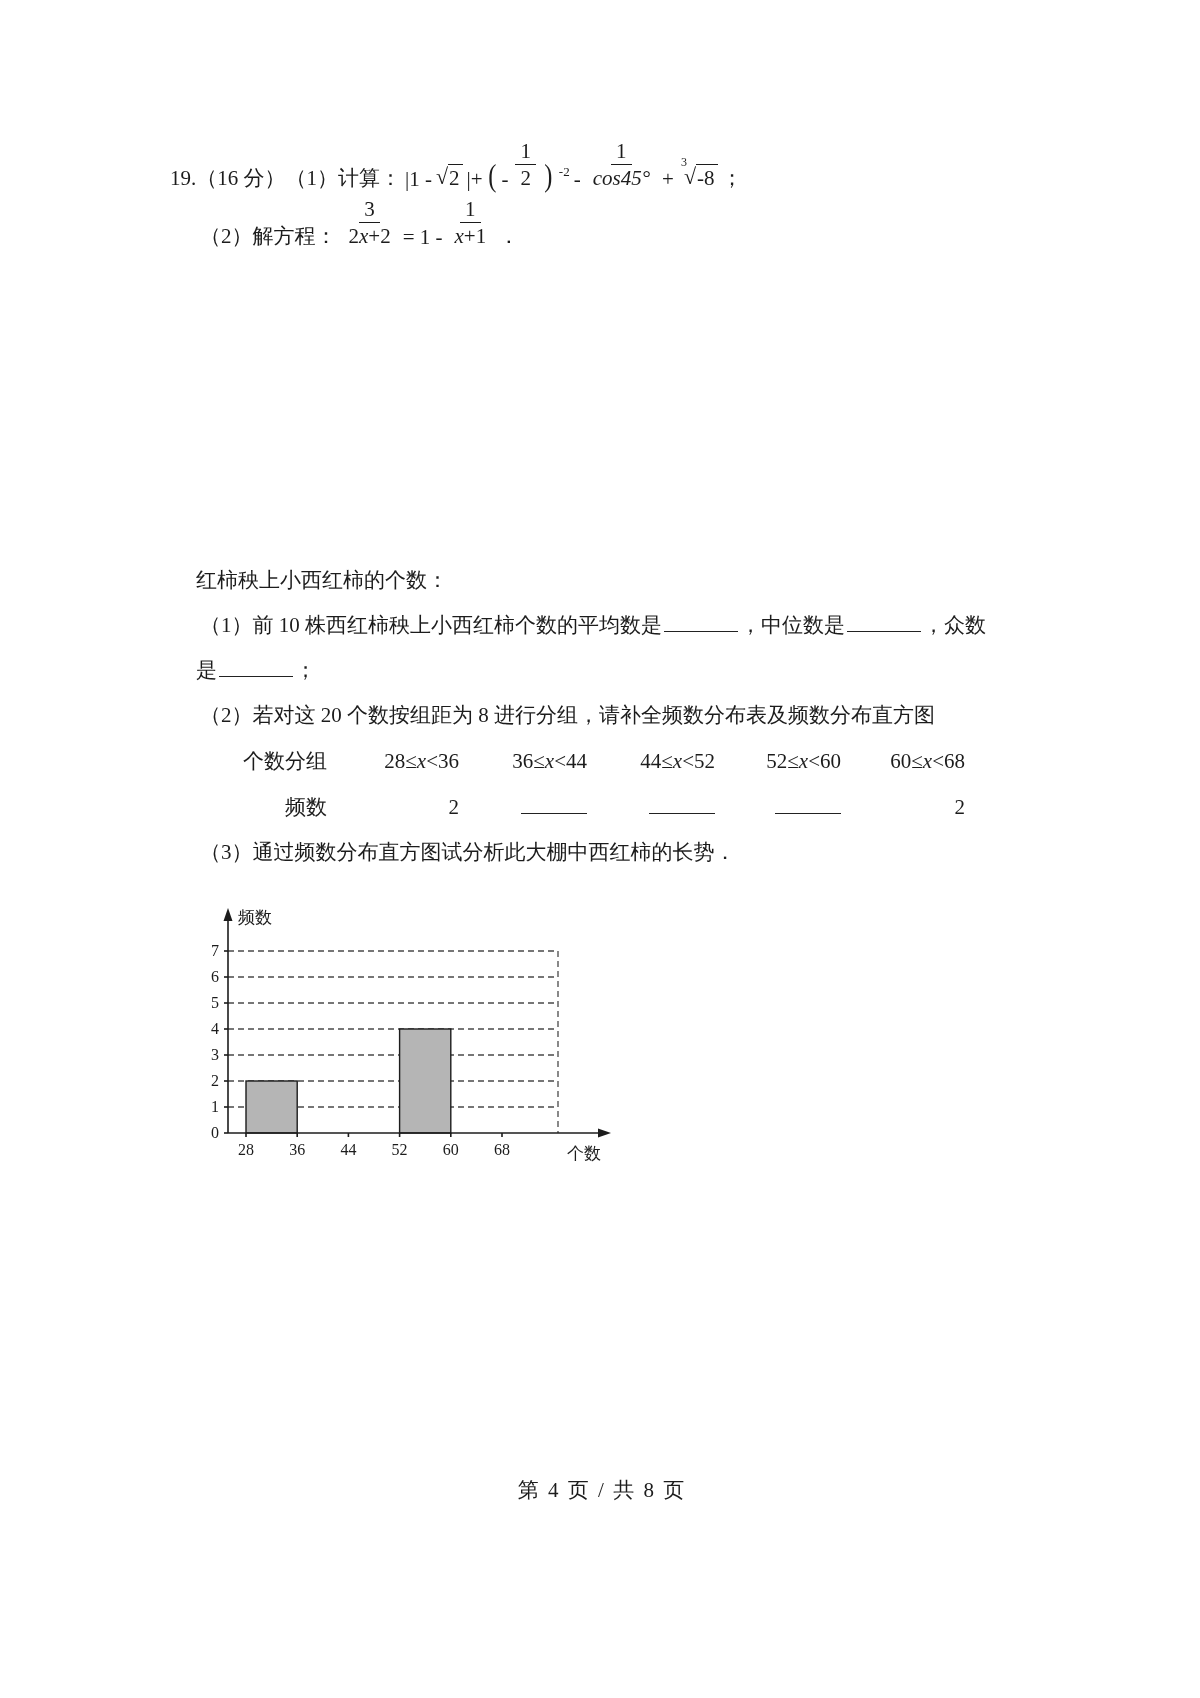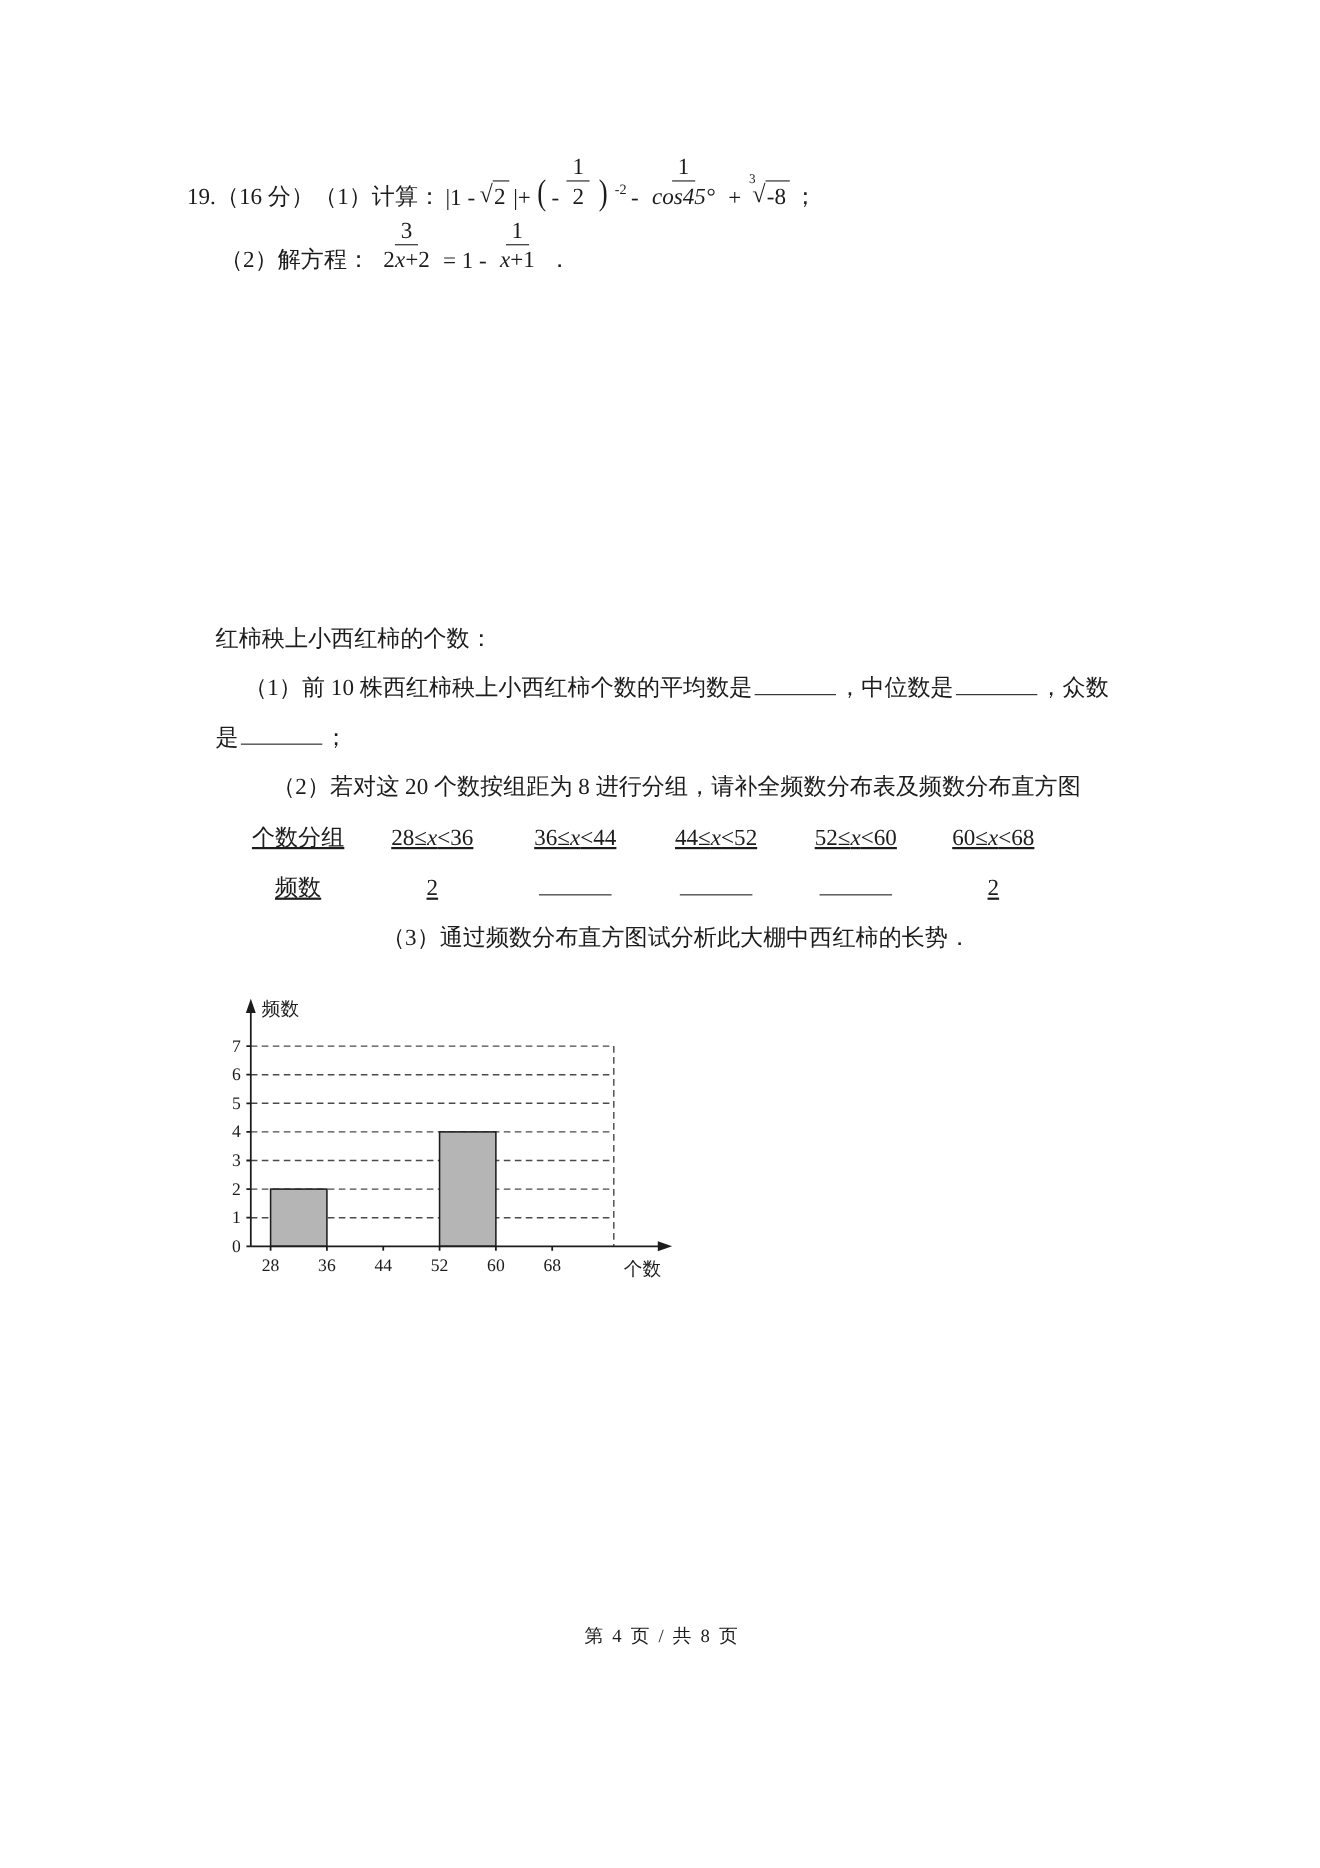--- a/index.html
+++ b/index.html
@@ -13,33 +13,33 @@
   .paren{font-size:1.55em;line-height:1;display:inline-block;transform:scaleX(.75);}
   sup.exp{font-size:13px;position:relative;top:-12px;margin-left:1px;}
   .sqrt{display:inline-flex;align-items:flex-start;line-height:1.25;}
   .rad{font-size:1.05em;line-height:1.15;}
   .sqrt-arg{border-top:1.5px solid #1c1c1c;padding:0 3px 0 1px;}
   .rootwrap{position:relative;display:inline-flex;align-items:flex-start;line-height:1.25;margin-left:6px;}
   .root-idx{position:absolute;top:-9px;left:-3px;font-size:12px;}
   .it{font-style:italic;}
   .ln{line-height:45px;white-space:nowrap;}
   .indent{padding-left:26px;}
-  .indent2{padding-left:30px;text-align:center;}
+  .indent2{padding-left:30px;}
   .blank{display:inline-block;width:74px;border-bottom:1.5px solid #222;height:1.05em;margin:0 2px;vertical-align:baseline;}
   .freq-table{display:grid;grid-template-columns:112px 132px 128px 128px 126px 124px;margin-left:45px;}
-  .freq-table .cell{line-height:46px;text-align:center;white-space:nowrap;text-decoration:underline;}
+  .freq-table .cell{line-height:46px;text-align:right;white-space:nowrap;}
   .tblank{display:inline-block;width:66px;border-bottom:1.5px solid #222;height:1.05em;vertical-align:baseline;}
   .chart-wrap{margin:8px 0 0 18px;}
   svg .grid{stroke:#4a4a4a;stroke-width:1.3;stroke-dasharray:6 4;fill:none;}
   svg .axis{stroke:#1c1c1c;stroke-width:1.6;}
   svg .bar{fill:#b5b5b5;stroke:#1c1c1c;stroke-width:1.4;}
   svg .arrowhead{fill:#1c1c1c;}
   svg .ticklab{font-family:"Liberation Serif","DejaVu Serif",serif;font-size:16px;fill:#1c1c1c;}
   svg .axislab{font-family:"Liberation Serif","DejaVu Serif",serif;font-size:17px;fill:#1c1c1c;}
-  .footer{position:absolute;left:4px;right:0;top:1476px;text-align:center;font-size:17px;letter-spacing:2px;}
+  .footer{position:absolute;left:4px;right:0;top:1476px;text-align:center;font-size:21px;letter-spacing:2px;}
 </style>
 </head>
 <body>
 
 <div class="page">
 
   <div class="abs mathline" style="left:170px;top:138px;">
     <span>19.（16 分）（1）计算：</span>
     <span>|1 -</span>
     <span class="sqrt">

